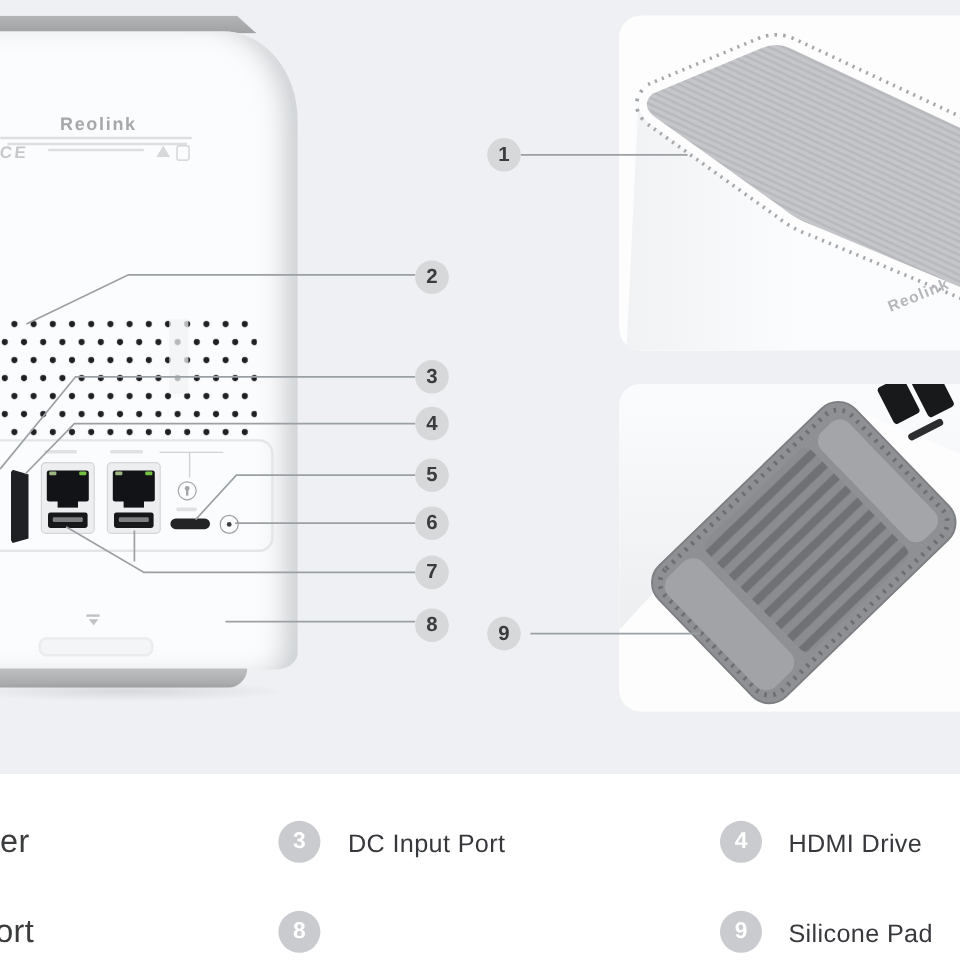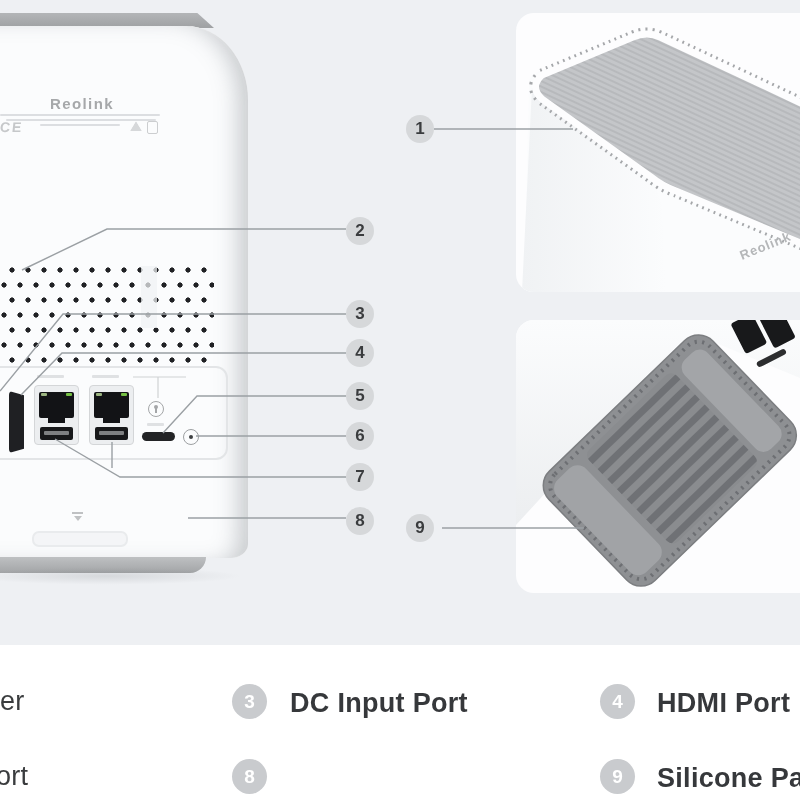--- a/index.html
+++ b/index.html
@@ -73,21 +73,21 @@
   
   .card{position:absolute;background:#fdfdfe;border-radius:18px;overflow:hidden;}
   .card1{left:516px;top:13px;width:320px;height:279px;}
   .card2{left:516px;top:320px;width:320px;height:273px;}
 
   
   .legend{position:absolute;left:0;top:645px;width:800px;height:131px;background:#ffffff;}
   .lg-frag{position:absolute;font-size:27px;color:#3a3c3e;letter-spacing:.3px;}
   .lg-circle{position:absolute;width:35px;height:35px;border-radius:50%;background:#c9cbce;color:#ffffff;
     font-size:19px;font-weight:700;line-height:35px;text-align:center;}
-  .lg-label{position:absolute;font-size:27px;line-height:35px;color:#36383b;letter-spacing:.3px;white-space:nowrap;font-weight:bold;}
+  .lg-label{position:absolute;font-size:21px;line-height:35px;color:#36383b;letter-spacing:.3px;white-space:nowrap;}
 </style>
 </head>
 <body>
 
 <div class="stage">
 
   <div class="diagram">
 
     <div>
       <div class="dev-cap"></div>
@@ -227,21 +227,21 @@
     <div class="callout" style="left:346px;top:507px;">8</div>
     <div class="callout" style="left:406px;top:514px;">9</div>
   </div>
 
   <div class="legend">
 
     <div class="lg-frag" style="left:0;top:41px;">er</div>
     <div class="lg-circle" style="left:232px;top:39px;">3</div>
     <div class="lg-label" style="left:290px;top:41px;">DC Input Port</div>
     <div class="lg-circle" style="left:600px;top:39px;">4</div>
-    <div class="lg-label" style="left:657px;top:41px;">HDMI Port</div>
+    <div class="lg-label" style="left:657px;top:41px;">HDMI Drive</div>
 
     <div class="lg-frag" style="left:-4px;top:116px;">ort</div>
     <div class="lg-circle" style="left:232px;top:114px;">8</div>
     <div class="lg-circle" style="left:600px;top:114px;">9</div>
     <div class="lg-label" style="left:657px;top:116px;">Silicone Pad</div>
   </div>
 
 </div>
 
 </body></html>

